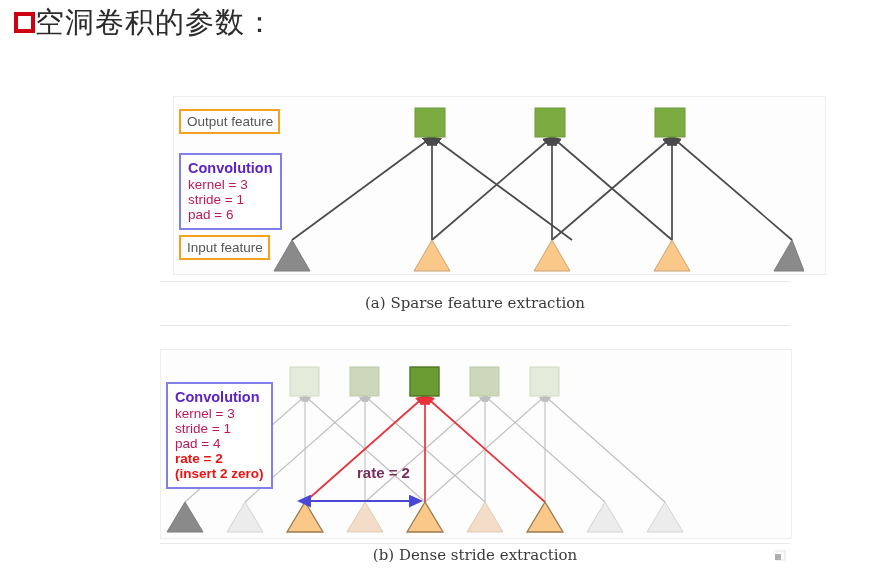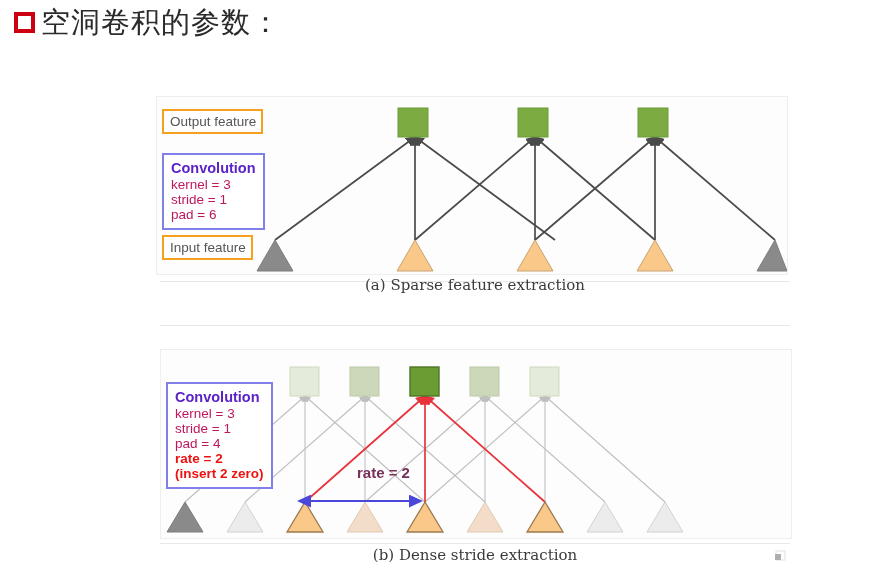--- a/index.html
+++ b/index.html
@@ -16,21 +16,21 @@
     -webkit-font-smoothing: antialiased;
   }
 
   
   .slide-title {
     position: absolute;
     left: 14px;
     top: 8px;
     display: flex;
     align-items: center;
-    gap: 6px;
+    gap: 0;
   }
   .bullet-square {
     width: 21px;
     height: 21px;
     border: 4px solid #cc0011;
     background: #ffffff;
     box-sizing: border-box;
     flex: none;
   }
   .title-text {
@@ -49,21 +49,21 @@
     top: 80px;
     width: 896px;
     height: 495px;
   }
 
   .panel {
     position: absolute;
     background: #fdfdfd;
     border: 1px solid #eeeeee;
   }
-  .panel-a { left: 156px; top: 16px; width: 630px; height: 177px; }
+  .panel-a { left: 173px; top: 16px; width: 630px; height: 177px; padding-left: 21px; }
   .panel-b { left: 160px; top: 269px; width: 630px; height: 188px; }
 
   .divider {
     position: absolute;
     left: 160px;
     width: 630px;
     height: 1px;
     background: #e8e8e8;
   }
   .divider-1 { top: 201px; }
@@ -72,21 +72,21 @@
 
   .caption {
     position: absolute;
     width: 630px;
     left: 160px;
     text-align: center;
     font-family: "DejaVu Serif", "Liberation Serif", serif;
     font-size: 15px;
     color: #3a3a3a;
   }
-  .caption-a { top: 196px; }
+  .caption-a { top: 214px; }
   .caption-b { top: 466px; }
 
   
   .lbl-box {
     position: absolute;
     box-sizing: border-box;
     background: #ffffff;
     font-size: 13.5px;
     line-height: 15px;
     color: #555555;

